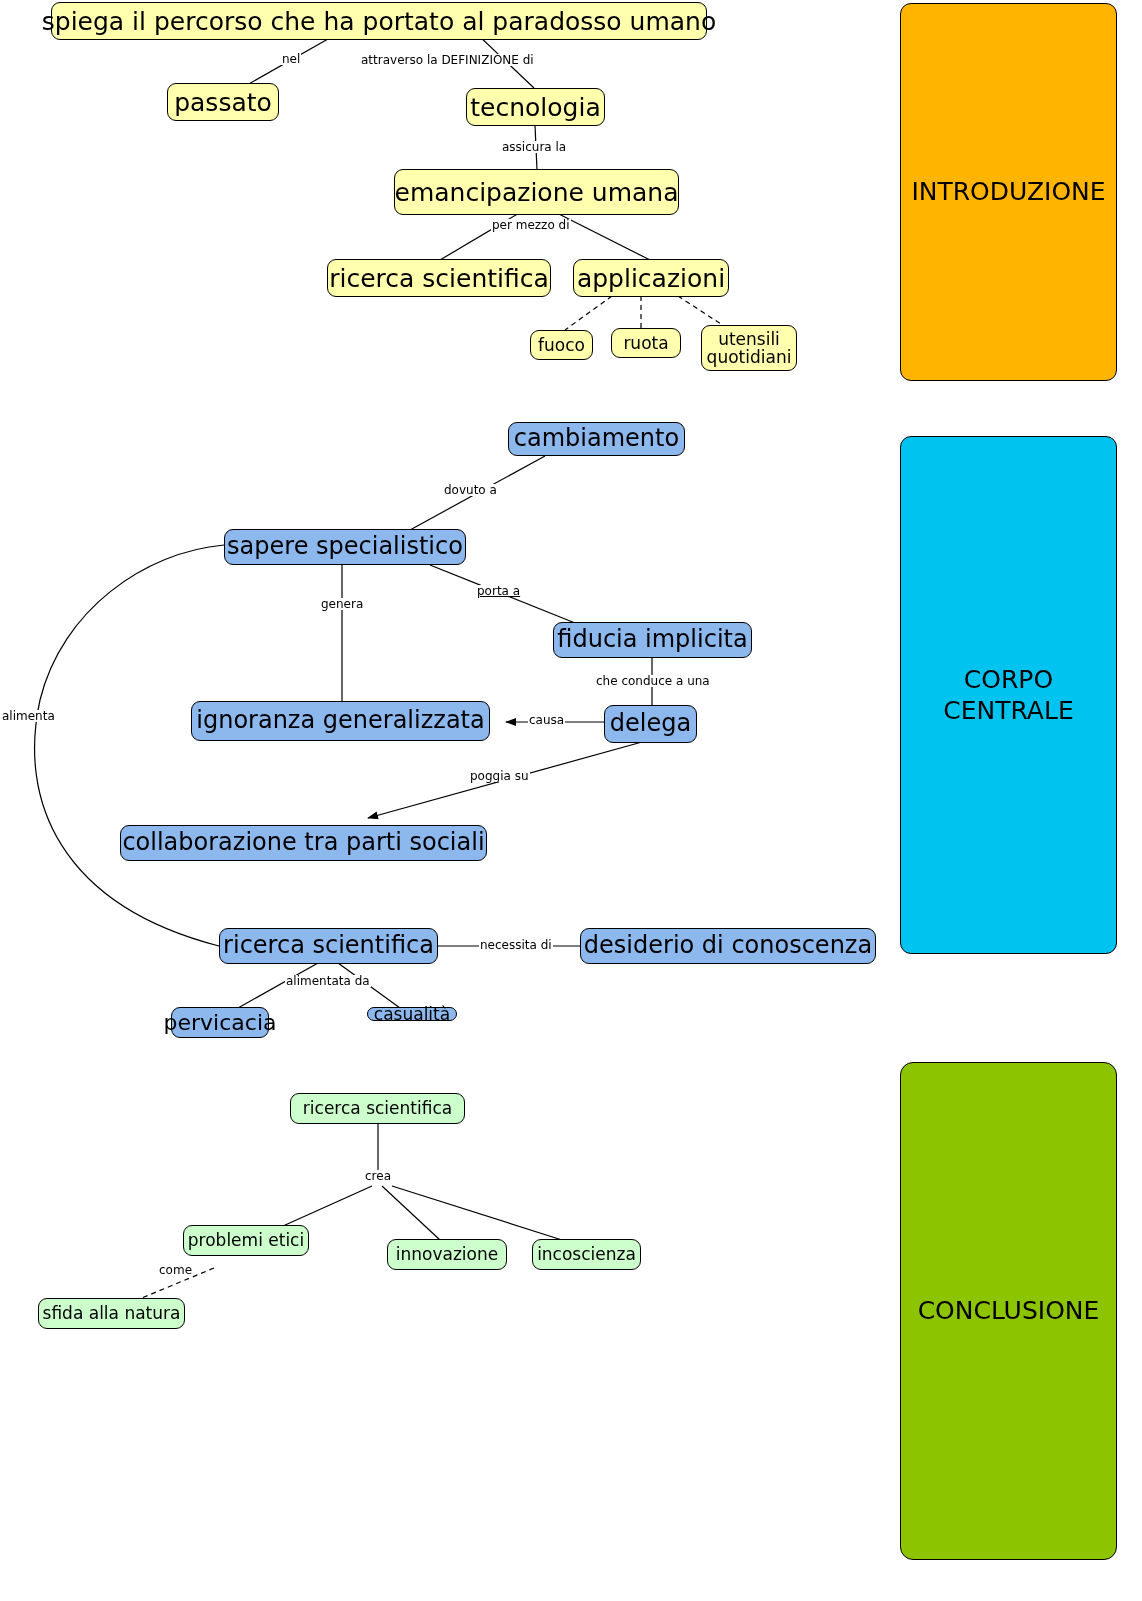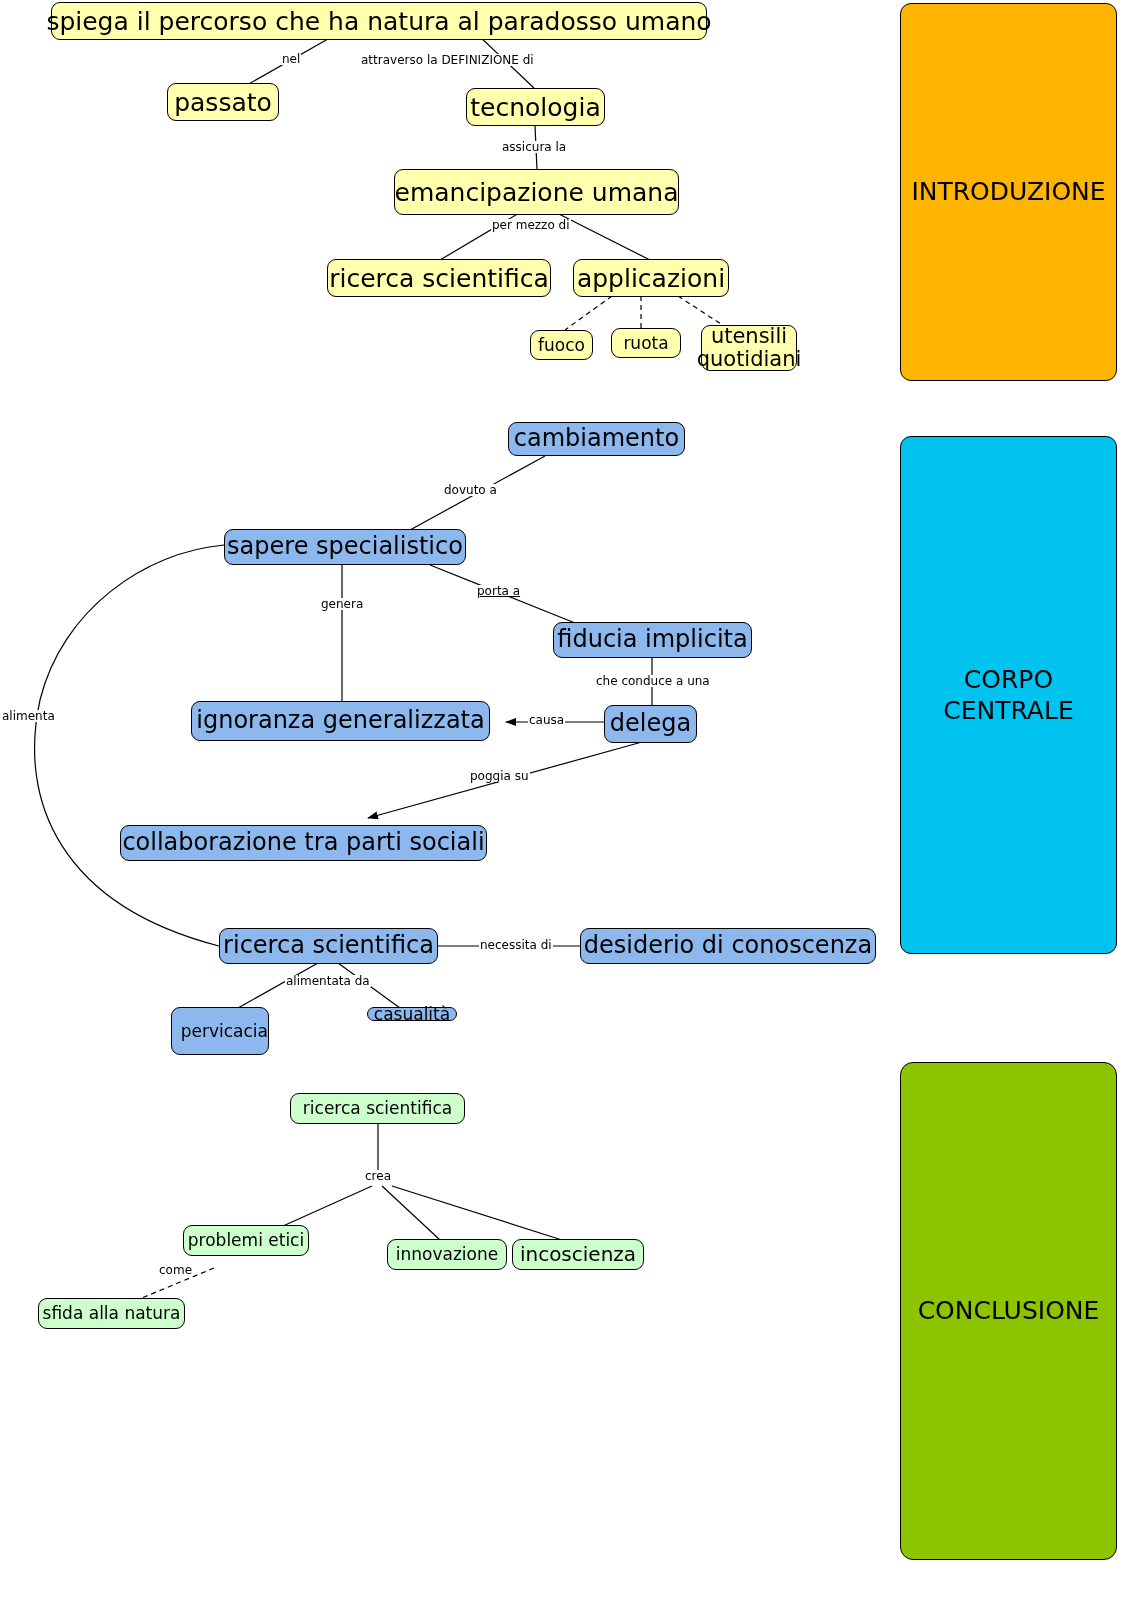--- a/index.html
+++ b/index.html
@@ -117,21 +117,21 @@
 
   <div class="panel p-intro" style="left:900px; top:3px; width:217px; height:378px;">
     <span>INTRODUZIONE</span>
   </div>
 
   <div class="panel p-concl" style="left:900px; top:1062px; width:217px; height:498px;border-radius:13px;">
     <span>CONCLUSIONE</span>
   </div>
 
   <div class="node n-yellow" style="left:51px; top:2px; width:656px; height:38px; font-size:25px;">
-    <span>spiega il percorso che ha natura al paradosso umano</span>
+    <span>spiega il percorso che ha portato al paradosso umano</span>
   </div>
 
   <div class="node n-yellow" style="left:167px; top:83px; width:112px; height:38px; font-size:25px;">
     <span>passato</span>
   </div>
 
   <div class="node n-yellow" style="left:466px; top:88px; width:139px; height:38px; font-size:25px;">
     <span>tecnologia</span>
   </div>
 
@@ -148,21 +148,21 @@
   </div>
 
   <div class="node n-yellow" style="left:530px; top:330px; width:63px; height:30px; font-size:17px;">
     <span>fuoco</span>
   </div>
 
   <div class="node n-yellow" style="left:611px; top:328px; width:70px; height:30px; font-size:17px;">
     <span>ruota</span>
   </div>
 
-  <div class="node n-yellow" style="left:701px; top:325px; width:96px; height:46px; font-size:21px;">
+  <div class="node n-yellow" style="left:701px; top:325px; width:96px; height:46px; font-size:17px;">
     <span>utensili
 quotidiani</span>
   </div>
 
   <div class="node n-blue" style="left:508px; top:422px; width:177px; height:34px; font-size:24px;">
     <span>cambiamento</span>
   </div>
 
   <div class="node n-blue" style="left:224px; top:529px; width:242px; height:36px; font-size:24px;">
     <span>sapere specialistico</span>
@@ -185,41 +185,41 @@
   </div>
 
   <div class="node n-blue" style="left:219px; top:928px; width:219px; height:36px; font-size:24px;">
     <span>ricerca scientifica</span>
   </div>
 
   <div class="node n-blue" style="left:580px; top:928px; width:296px; height:36px; font-size:24px;">
     <span>desiderio di conoscenza</span>
   </div>
 
-  <div class="node n-blue" style="left:171px; top:1007px; width:98px; height:48px; font-size:17px;justify-content:flex-end;">
+  <div class="node n-blue" style="left:171px; top:1007px; width:98px; height:31px; font-size:22px;">
     <span>pervicacia</span>
   </div>
 
   <div class="node n-blue" style="left:367px; top:1007px; width:90px; height:14px; font-size:17px;">
     <span>casualità</span>
   </div>
 
   <div class="node n-green" style="left:290px; top:1093px; width:175px; height:31px; font-size:17px;">
     <span>ricerca scientifica</span>
   </div>
 
   <div class="node n-green" style="left:183px; top:1225px; width:126px; height:31px; font-size:17px;">
     <span>problemi etici</span>
   </div>
 
   <div class="node n-green" style="left:387px; top:1239px; width:120px; height:31px; font-size:17px;">
     <span>innovazione</span>
   </div>
 
-  <div class="node n-green" style="left:512px; top:1239px; width:132px; height:31px; font-size:20px;">
+  <div class="node n-green" style="left:532px; top:1239px; width:109px; height:31px; font-size:17px;">
     <span>incoscienza</span>
   </div>
 
   <div class="node n-green" style="left:38px; top:1298px; width:147px; height:31px; font-size:17px;">
     <span>sfida alla natura</span>
   </div>
 
   <div class="elabel" style="left:281px; top:53px;">nel</div>
 
   <div class="elabel" style="left:360px; top:54px;">attraverso la DEFINIZIONE di</div>

